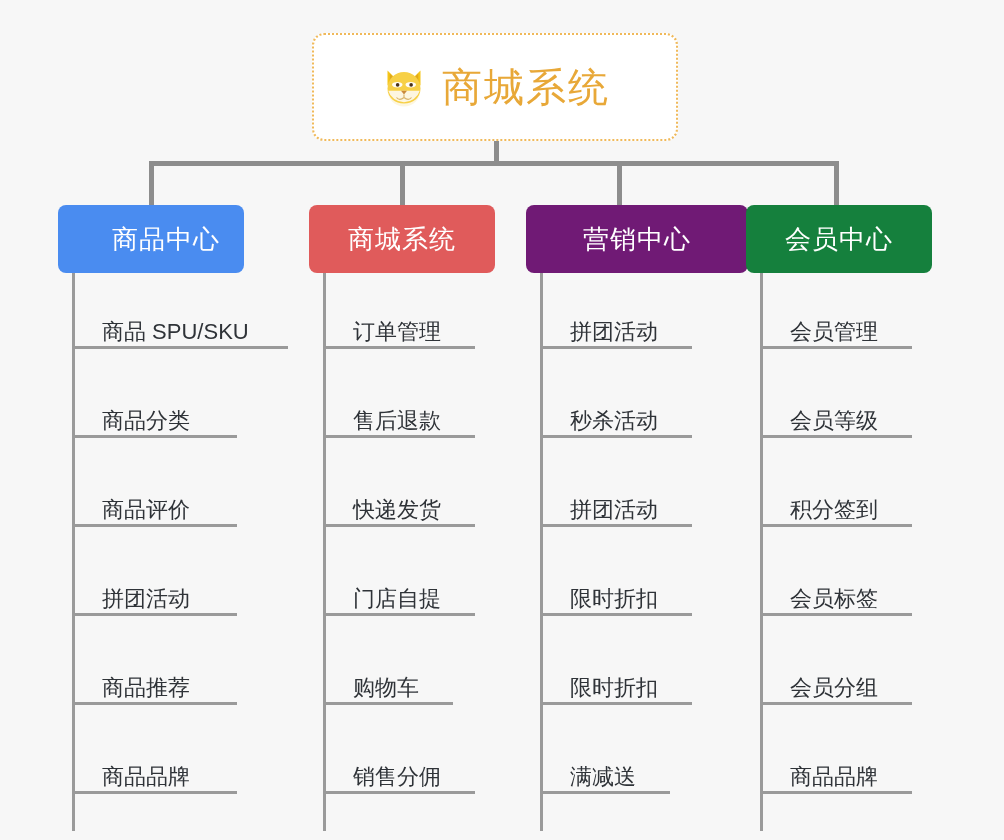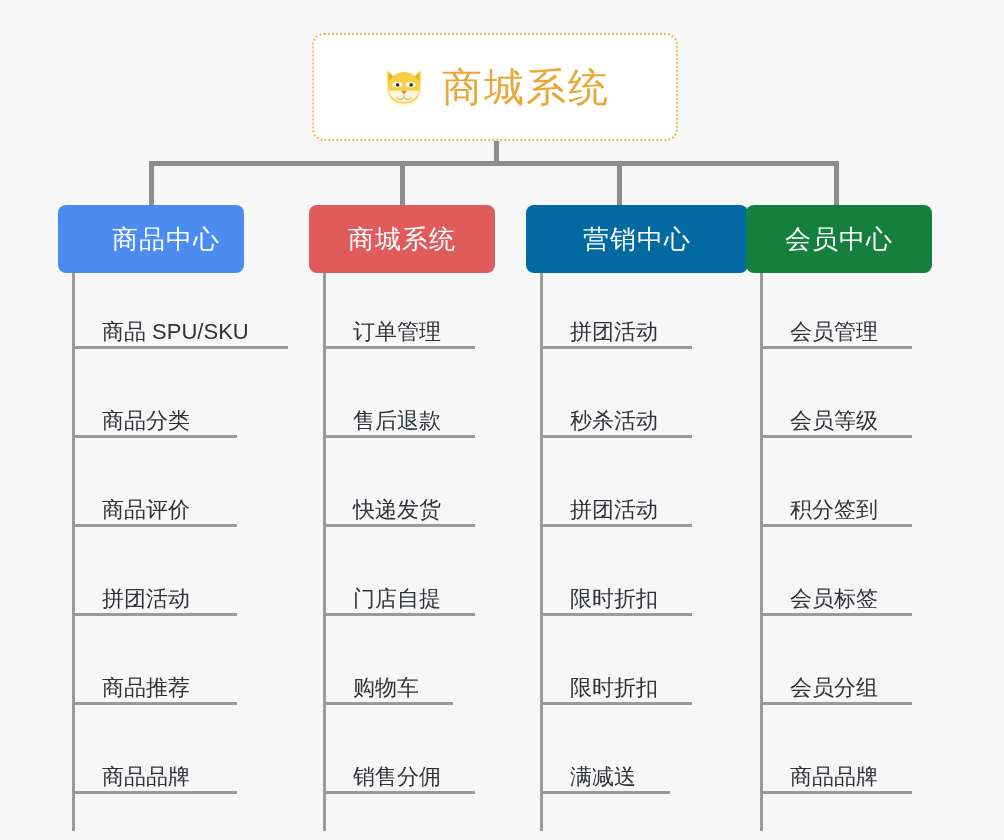--- a/index.html
+++ b/index.html
@@ -203,21 +203,21 @@
       <span class="leaf-rule" style="width:130px;"></span>
       <span class="leaf-label">购物车</span>
     </div>
     <div class="leaf" style="top:589px; width:152px;">
       <span class="leaf-rule" style="width:152px;"></span>
       <span class="leaf-label">销售分佣</span>
     </div>
   </div>
 
   <div class="column" style="left:526px;">
-    <div class="cat-header" style="background:#0369a1; width:222px;">
+    <div class="cat-header" style="background:#701a75; width:222px;">
       <span>营销中心</span>
     </div>
     <div class="spine" style="height:558px;"></div>
 
     <div class="leaf" style="top:144px; width:152px;">
       <span class="leaf-rule" style="width:152px;"></span>
       <span class="leaf-label">拼团活动</span>
     </div>
     <div class="leaf" style="top:233px; width:152px;">
       <span class="leaf-rule" style="width:152px;"></span>

